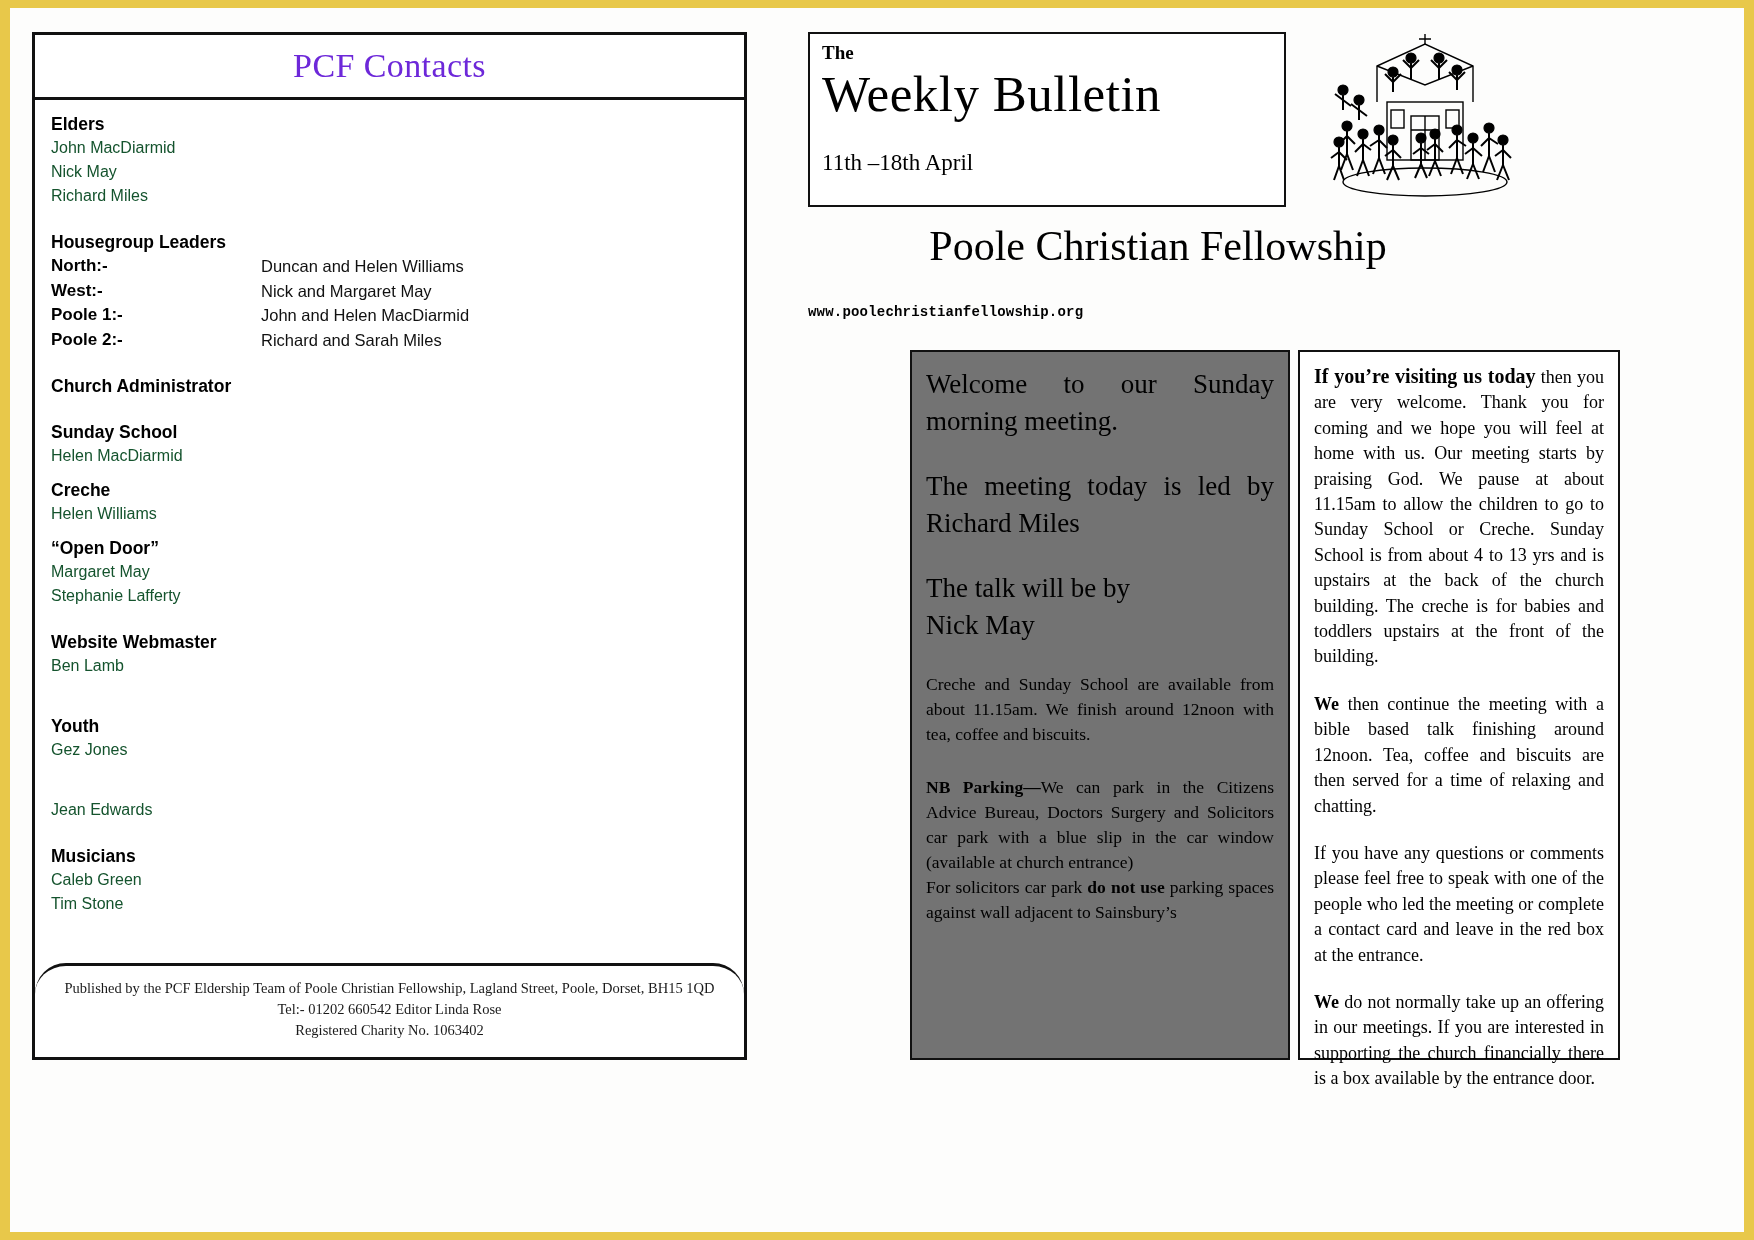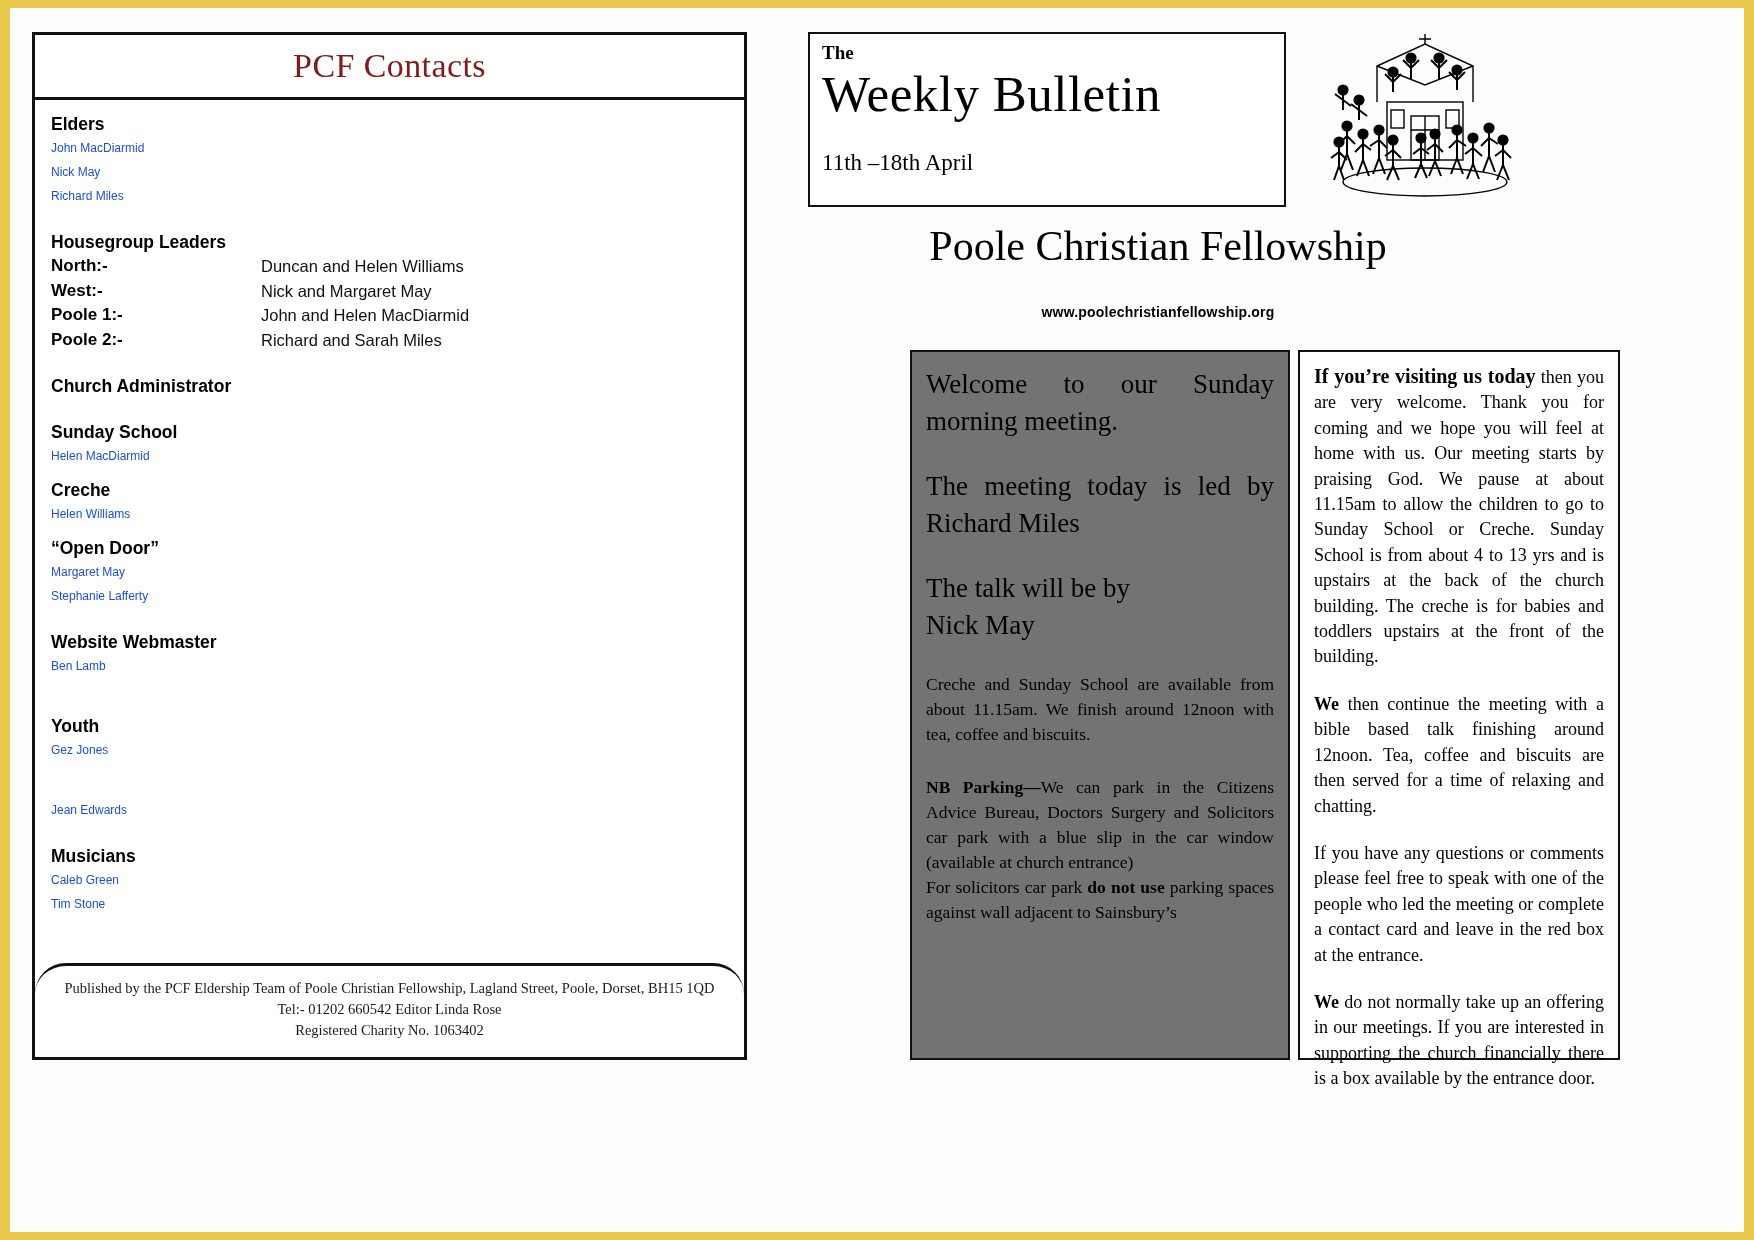--- a/index.html
+++ b/index.html
@@ -38,36 +38,36 @@
     height: 62px;
     border-bottom: 3px solid #111;
     display: flex;
     align-items: center;
     justify-content: center;
   }
   .contacts-title {
     font-family: "Liberation Serif", serif;
     font-size: 34px;
     letter-spacing: .4px;
-    color: #7f1d1d;
+    color: #6d28d9;
   }
   .contacts-body {
     padding: 12px 0 0 8px;
     font-family: "Liberation Sans", sans-serif;
   }
   .c-head {
     font-size: 17.5px;
     font-weight: bold;
     color: #000;
     line-height: 24px;
     margin-left: 8px;
   }
   .c-name {
-    font-size: 12px;
-    color: #1d4ed8;
+    font-size: 16px;
+    color: #14532d;
     line-height: 24px;
     margin-left: 8px;
   }
   .c-gap-sm { height: 10px; }
   .c-gap-md { height: 22px; }
   .c-gap-lg { height: 36px; }
   .hg-row {
     display: flex;
     line-height: 24.5px;
     margin-left: 8px;
@@ -145,22 +145,21 @@
     text-align: center;
     font-family: "Liberation Serif", serif;
     font-size: 42px;
     line-height: 52px;
   }
   .church-url {
     position: absolute;
     left: 798px;
     top: 296px;
     width: 700px;
-    text-align: center;
-    font-family: Liberation Sans, sans-serif;
+    font-family: Liberation Mono, monospace;
     font-size: 14px;
     font-weight: bold;
     letter-spacing: .2px;
   }
 
   .welcome-box {
     position: absolute;
     left: 900px;
     top: 342px;
     width: 380px;

